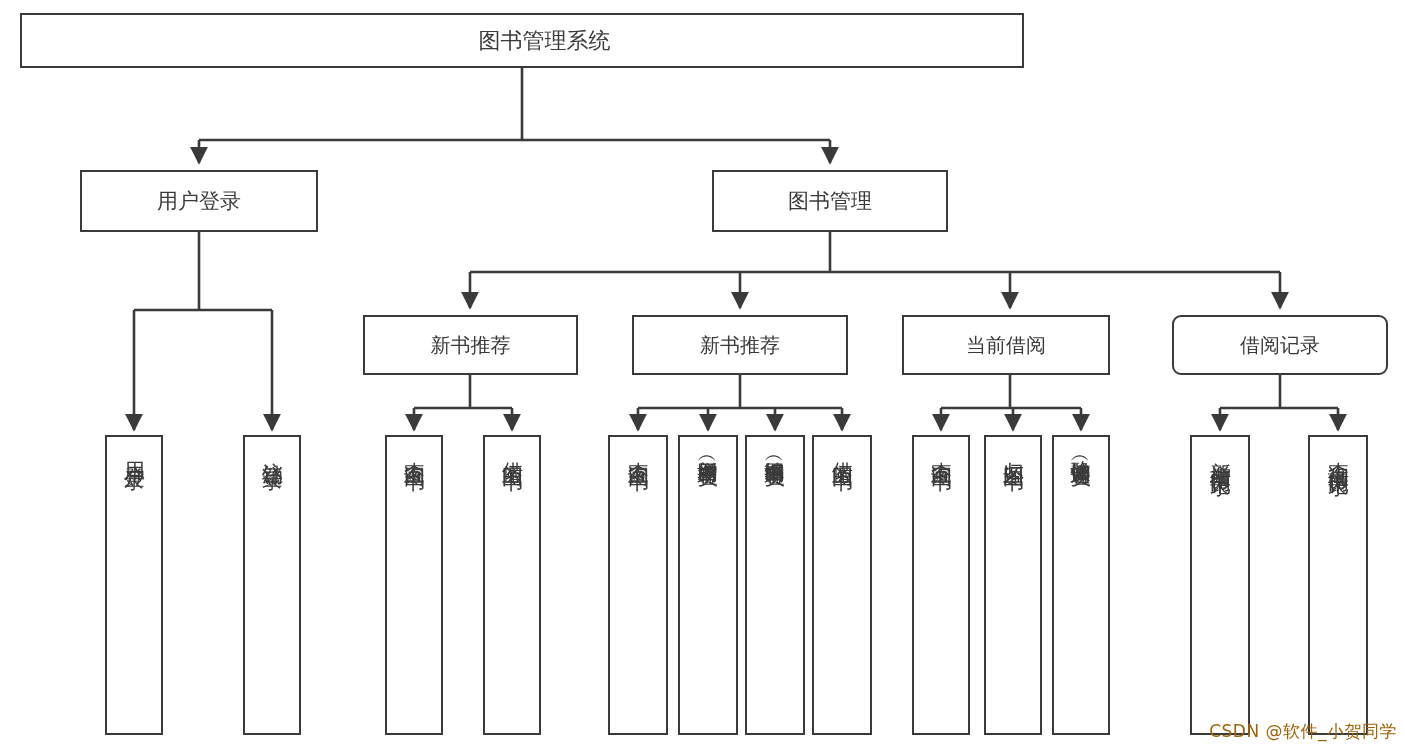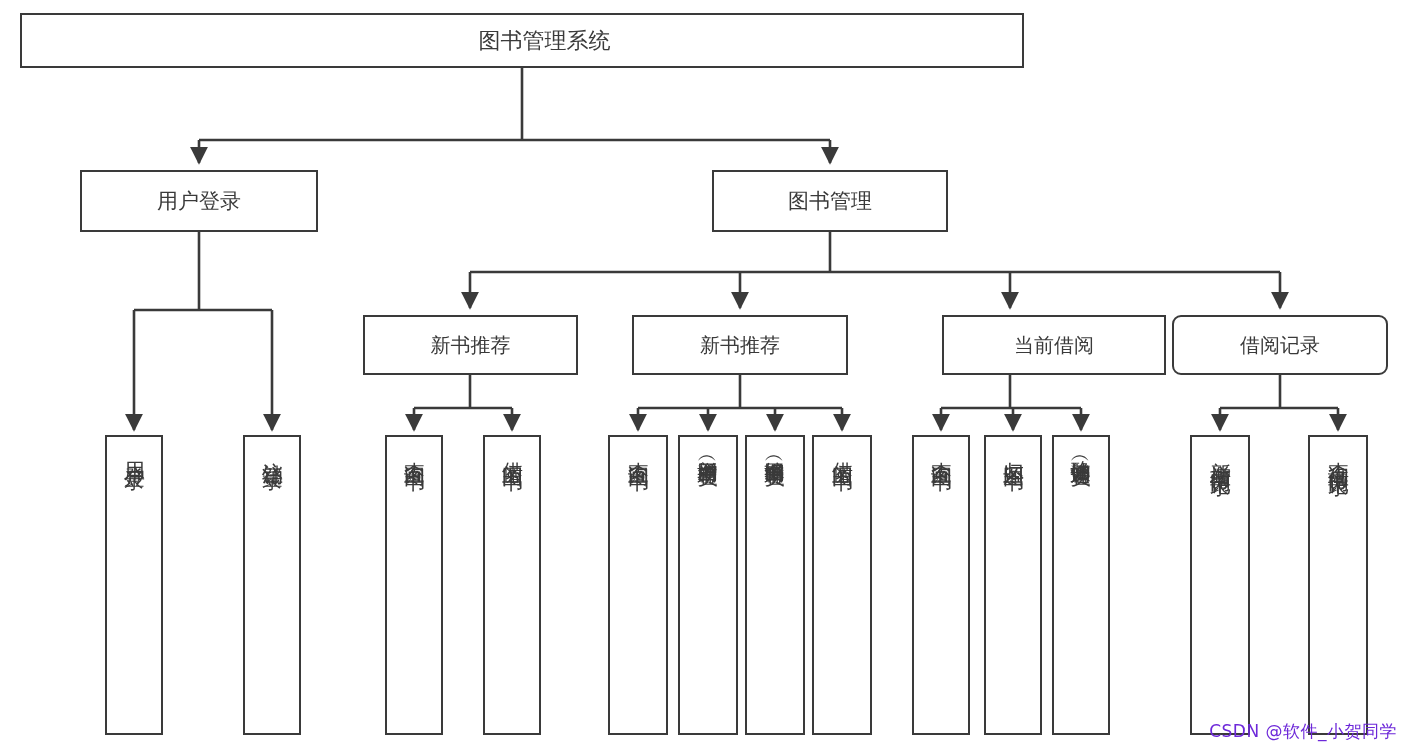--- a/index.html
+++ b/index.html
@@ -63,21 +63,21 @@
   }
   .leaf.tall .leaf-label {
     font-size: 20px;
     letter-spacing: 1px;
   }
   #watermark {
     position: absolute;
     right: 8px;
     bottom: 4px;
     font-size: 17px;
-    color: #6d28d9;
+    color: #a16207;
     letter-spacing: 0.5px;
     white-space: nowrap;
     pointer-events: none;
   }
 </style>
 </head>
 <body>
 
 <div id="diagram-root">
 
@@ -134,21 +134,21 @@
   <div class="node-box level-2" style="left:363px;top:315px;width:215px;height:60px;">
     <span>新书推荐</span>
   </div>
 
   <div class="node-box level-1" style="left:712px;top:170px;width:236px;height:62px;">
     <span>图书管理</span>
   </div>
   <div class="node-box level-2" style="left:632px;top:315px;width:216px;height:60px;">
     <span>新书推荐</span>
   </div>
-  <div class="node-box level-2" style="left:942px;top:315px;width:224px;height:60px;">
+  <div class="node-box level-2" style="left:902px;top:315px;width:208px;height:60px;">
     <span>当前借阅</span>
   </div>
   <div class="node-box level-2" style="left:1172px;top:315px;width:216px;height:60px;border-radius:9px;">
     <span>借阅记录</span>
   </div>
 
   <div id="leaf-layer">
       <div class="node-box leaf" style="left: 105px; top: 435px; width: 58px; height: 300px;">
         <span class="leaf-label">用户登录</span>
       </div>

